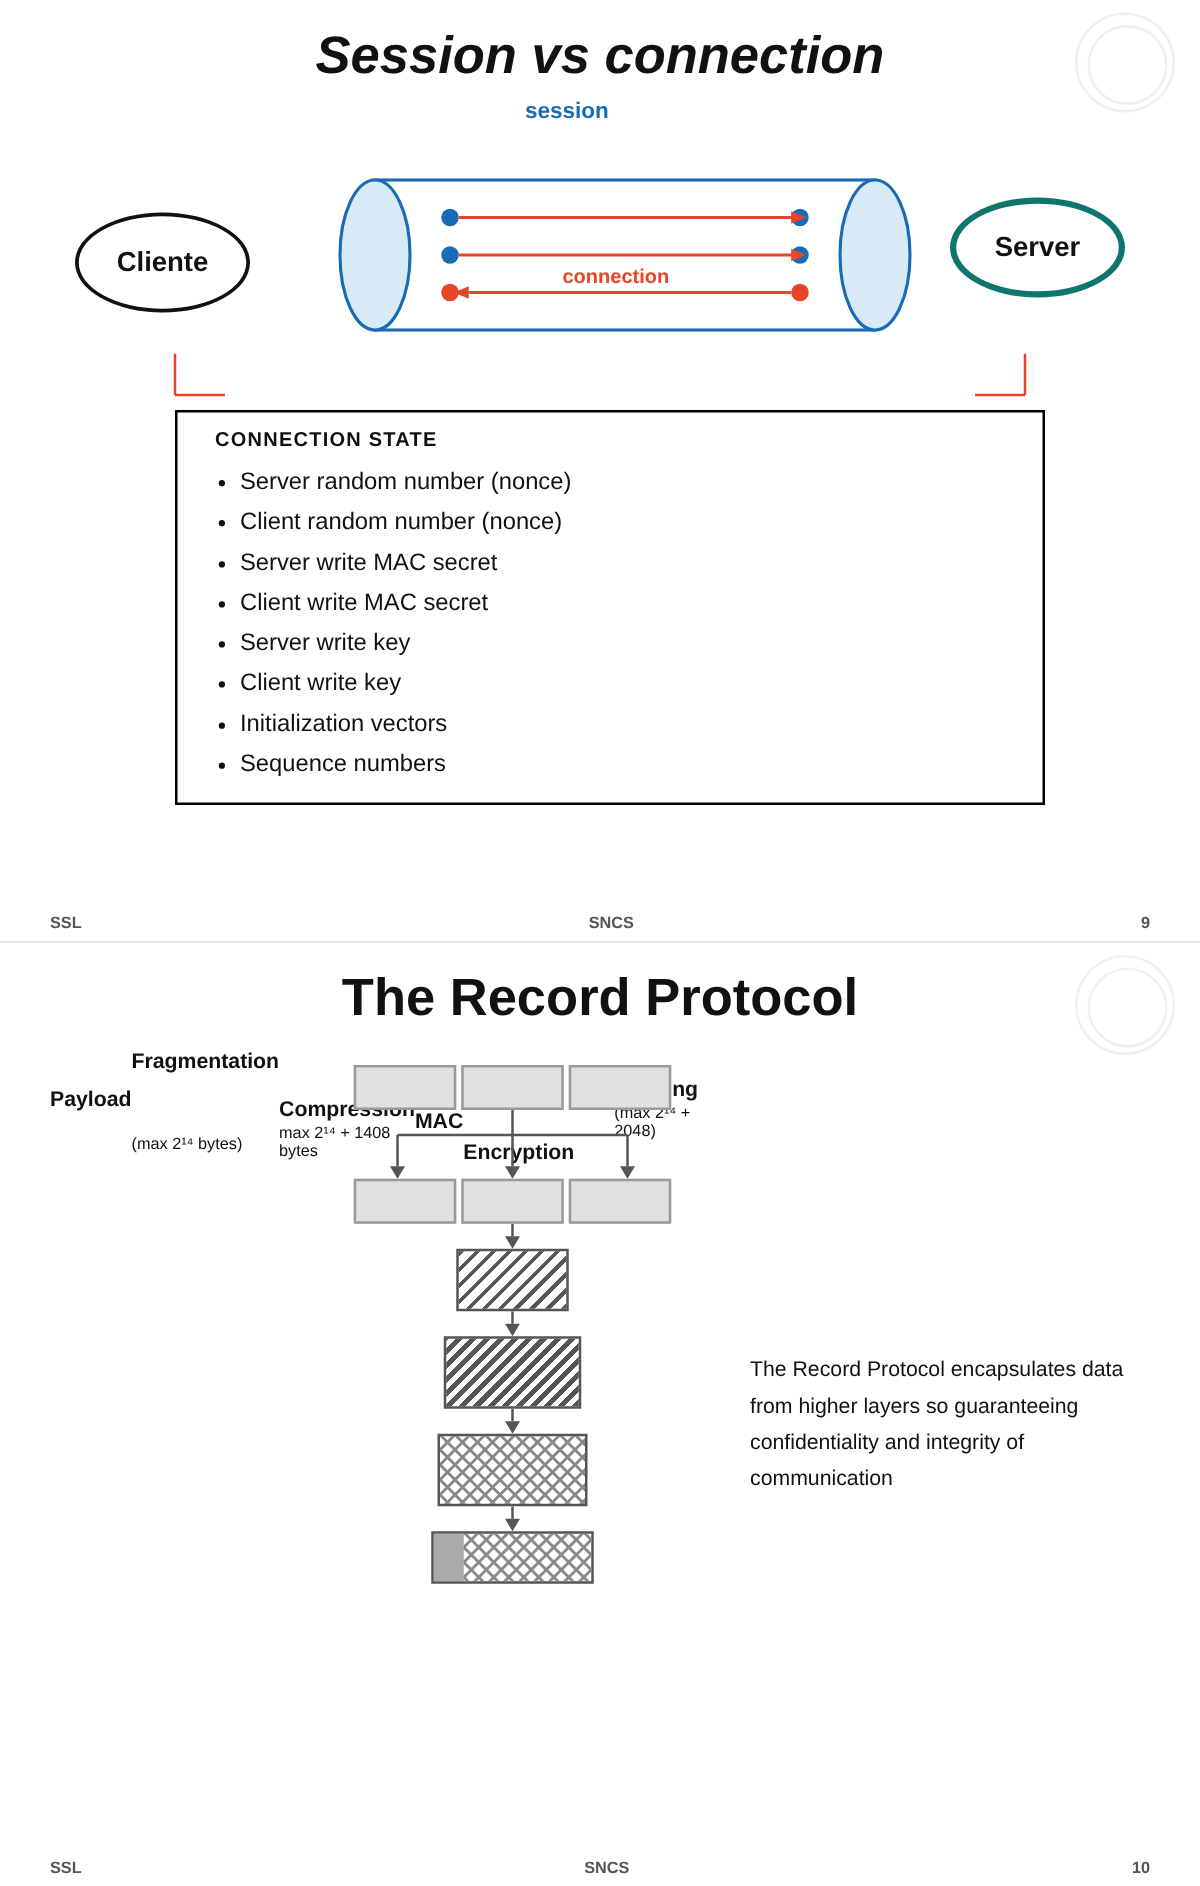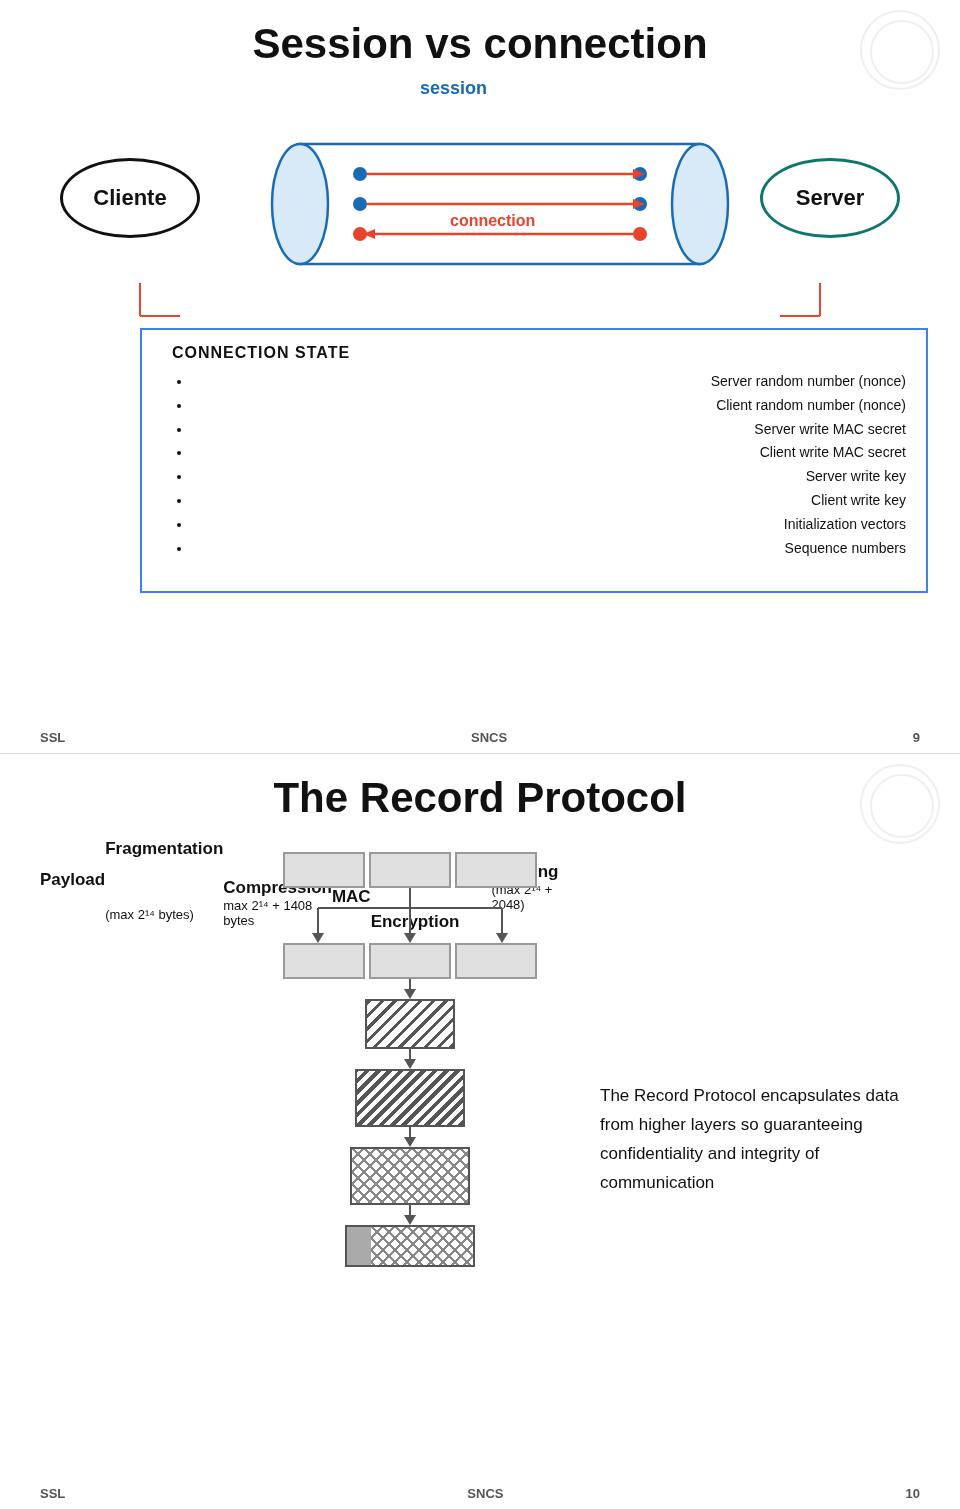--- a/index.html
+++ b/index.html
@@ -19,20 +19,21 @@
       border-bottom: 1px solid #ddd;
       overflow: hidden;
     }
 
     .slide-title {
       font-size: 42px;
       font-weight: bold;
       text-align: center;
       margin-bottom: 10px;
       color: #111;
+      font-style: italic;
     }
 
     
     .watermark {
       position: absolute;
       right: 20px;
       top: 10px;
       width: 80px;
       height: 80px;
       border-radius: 50%;
@@ -63,39 +64,39 @@
       top: 0px;
       color: #1a6bb5;
       font-size: 18px;
       font-weight: bold;
     }
 
     
     .oval-cliente {
       position: absolute;
       left: 20px;
-      top: 80px;
+      top: 92px;
       width: 140px;
       height: 80px;
       border: 3px solid #111;
       border-radius: 50%;
       display: flex;
       align-items: center;
       justify-content: center;
       font-size: 22px;
       font-weight: bold;
       background: #fff;
     }
     .oval-server {
       position: absolute;
       right: 20px;
       top: 80px;
       width: 140px;
       height: 80px;
-      border: 3px solid #0f766e;
+      border: 5px solid #0f766e;
       border-radius: 50%;
       display: flex;
       align-items: center;
       justify-content: center;
       font-size: 22px;
       font-weight: bold;
       background: #fff;
     }
 
     
@@ -107,42 +108,41 @@
       height: 180px;
     }
 
     .cylinder-svg {
       width: 100%;
       height: 100%;
     }
 
     
     .connection-state-box {
-      border: 2px solid #3b82f6;
+      border: 2px solid #000000;
       margin: 10px 0 0 0;
-      padding: 14px 20px 31px 30px;
+      padding: 14px 20px 14px 30px;
       position: relative;
-      width: 788px;
+      width: 696px;
       margin-left: 100px;
     }
 
     .connection-state-title {
       font-size: 16px;
       font-weight: bold;
       letter-spacing: 1px;
       margin-bottom: 8px;
       font-family: Arial, sans-serif;
     }
 
     .connection-state-box ul {
       list-style: disc;
       padding-left: 20px;
-      font-size: 14px;
+      font-size: 19px;
       line-height: 1.7;
-      text-align: right;
     }
 
     
     .slide-footer {
       position: absolute;
       bottom: 8px;
       left: 0;
       right: 0;
       display: flex;
       justify-content: space-between;

